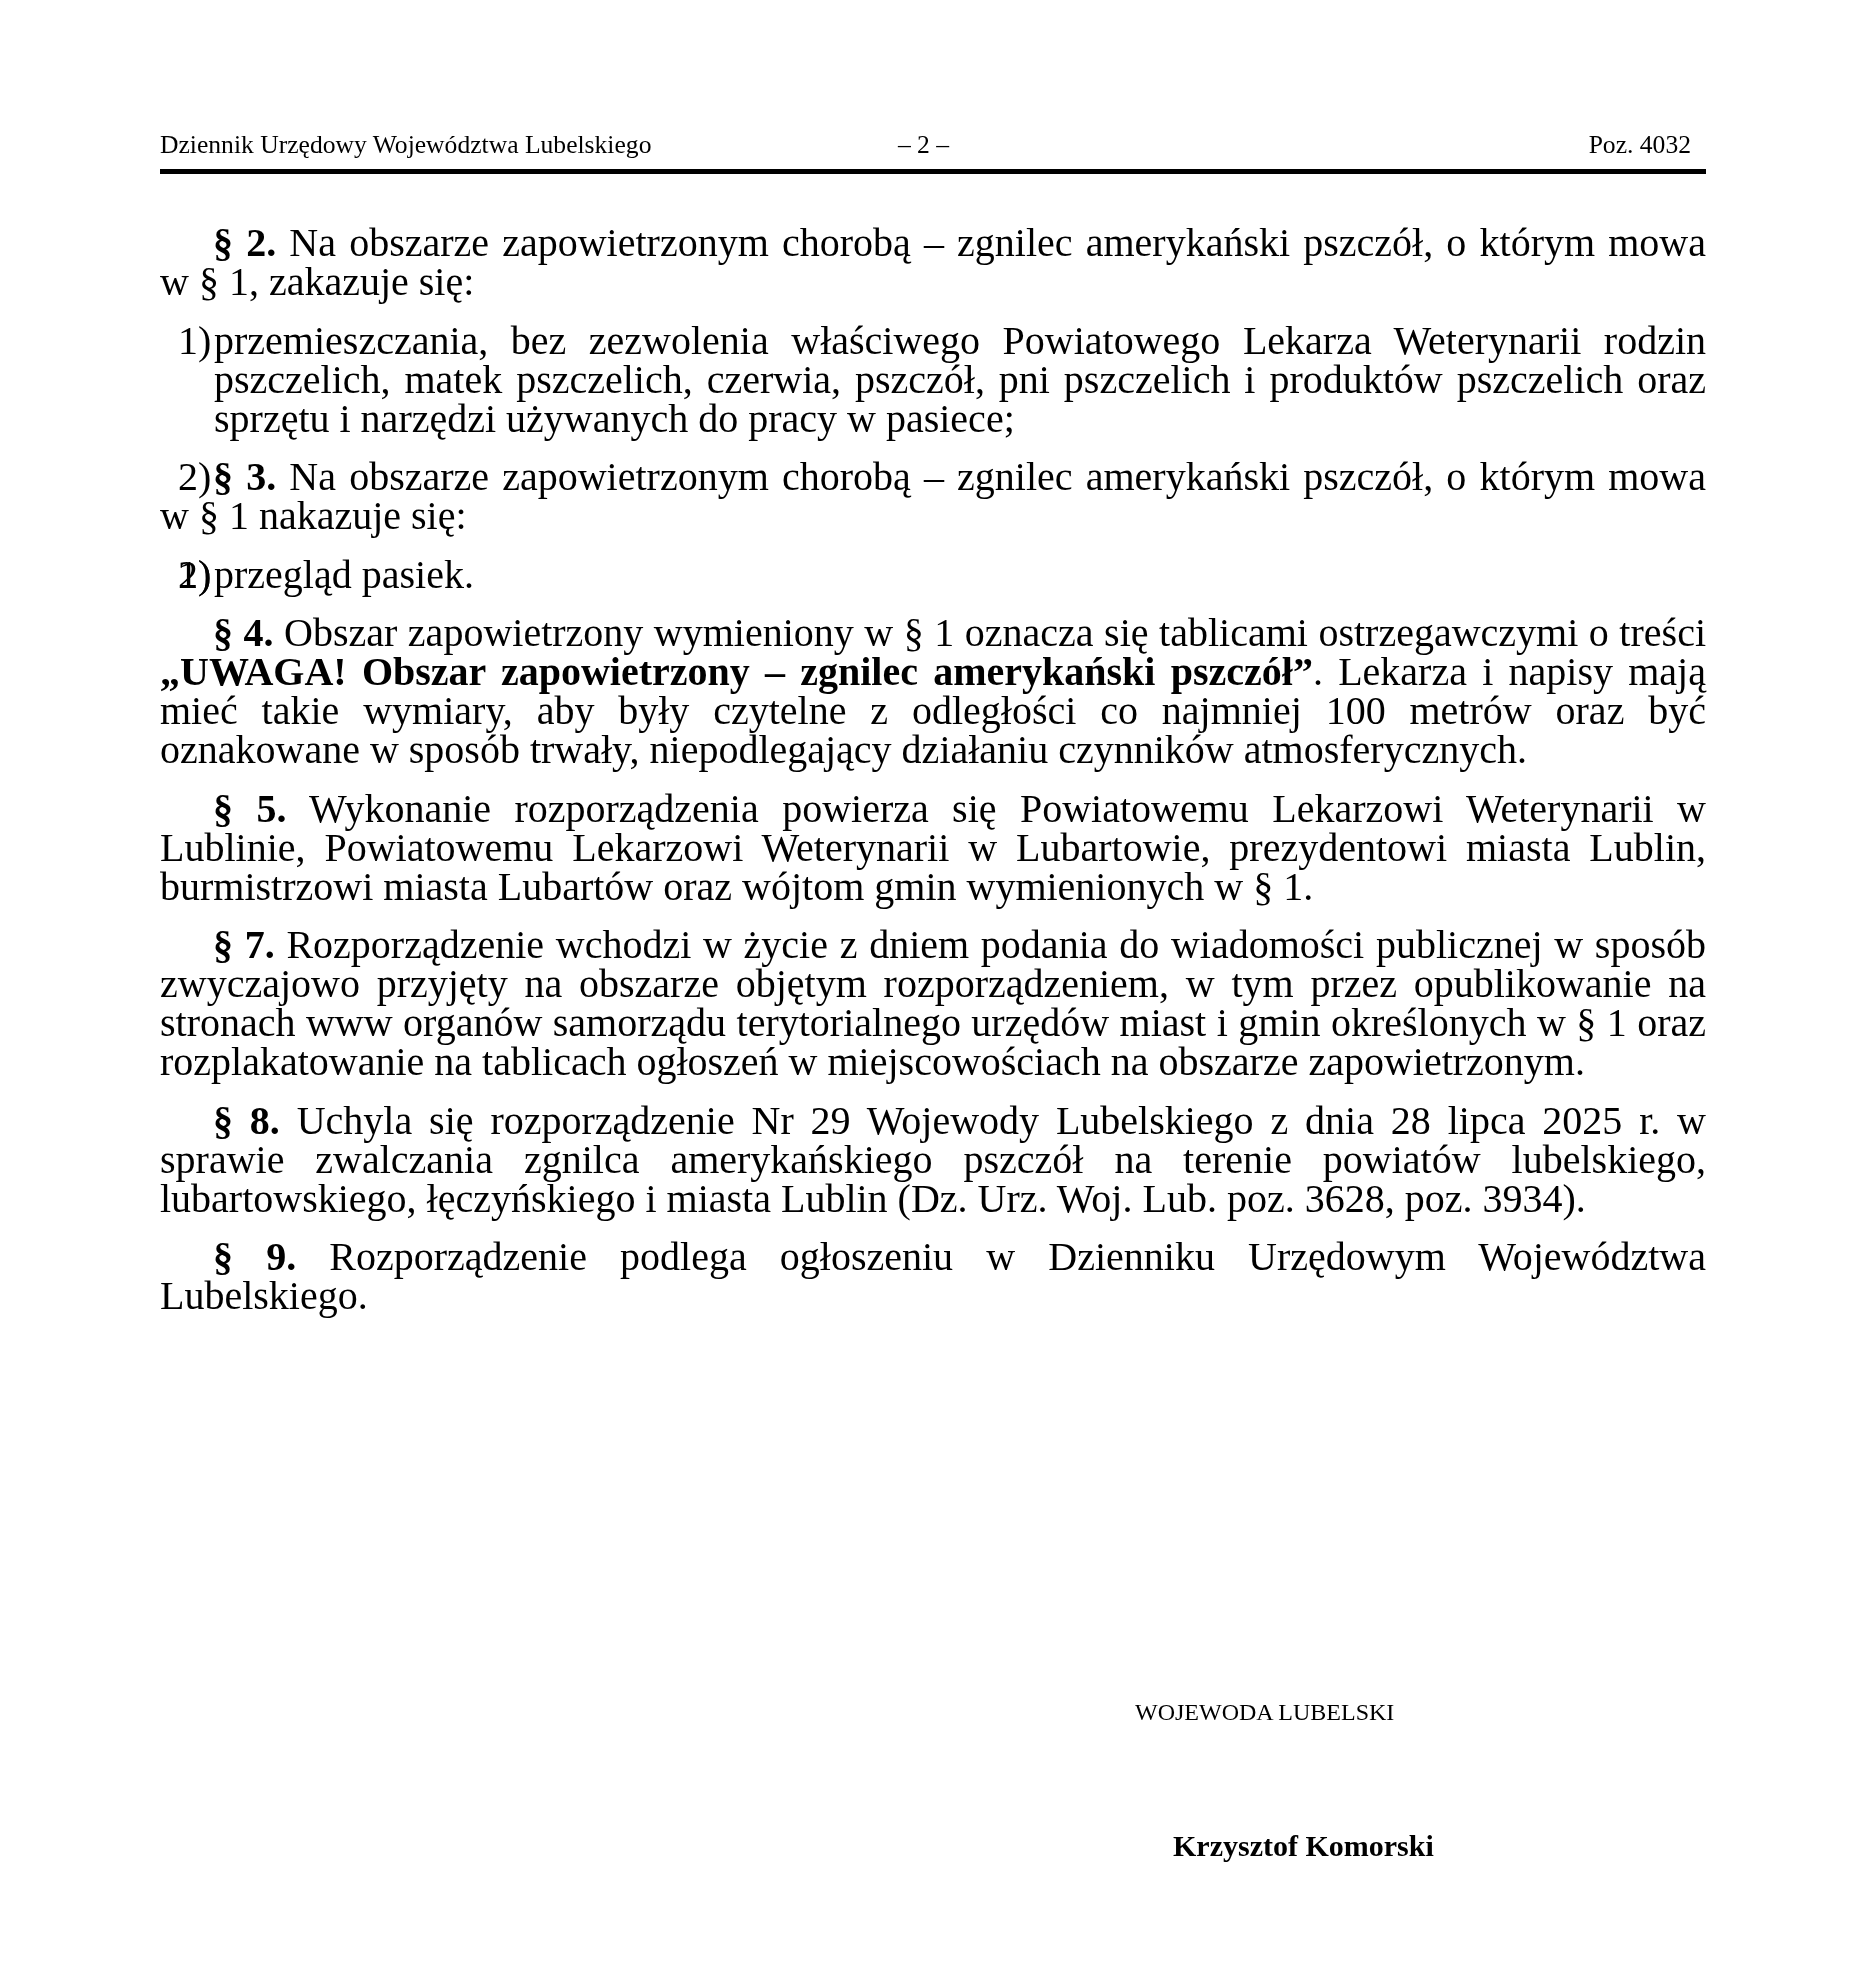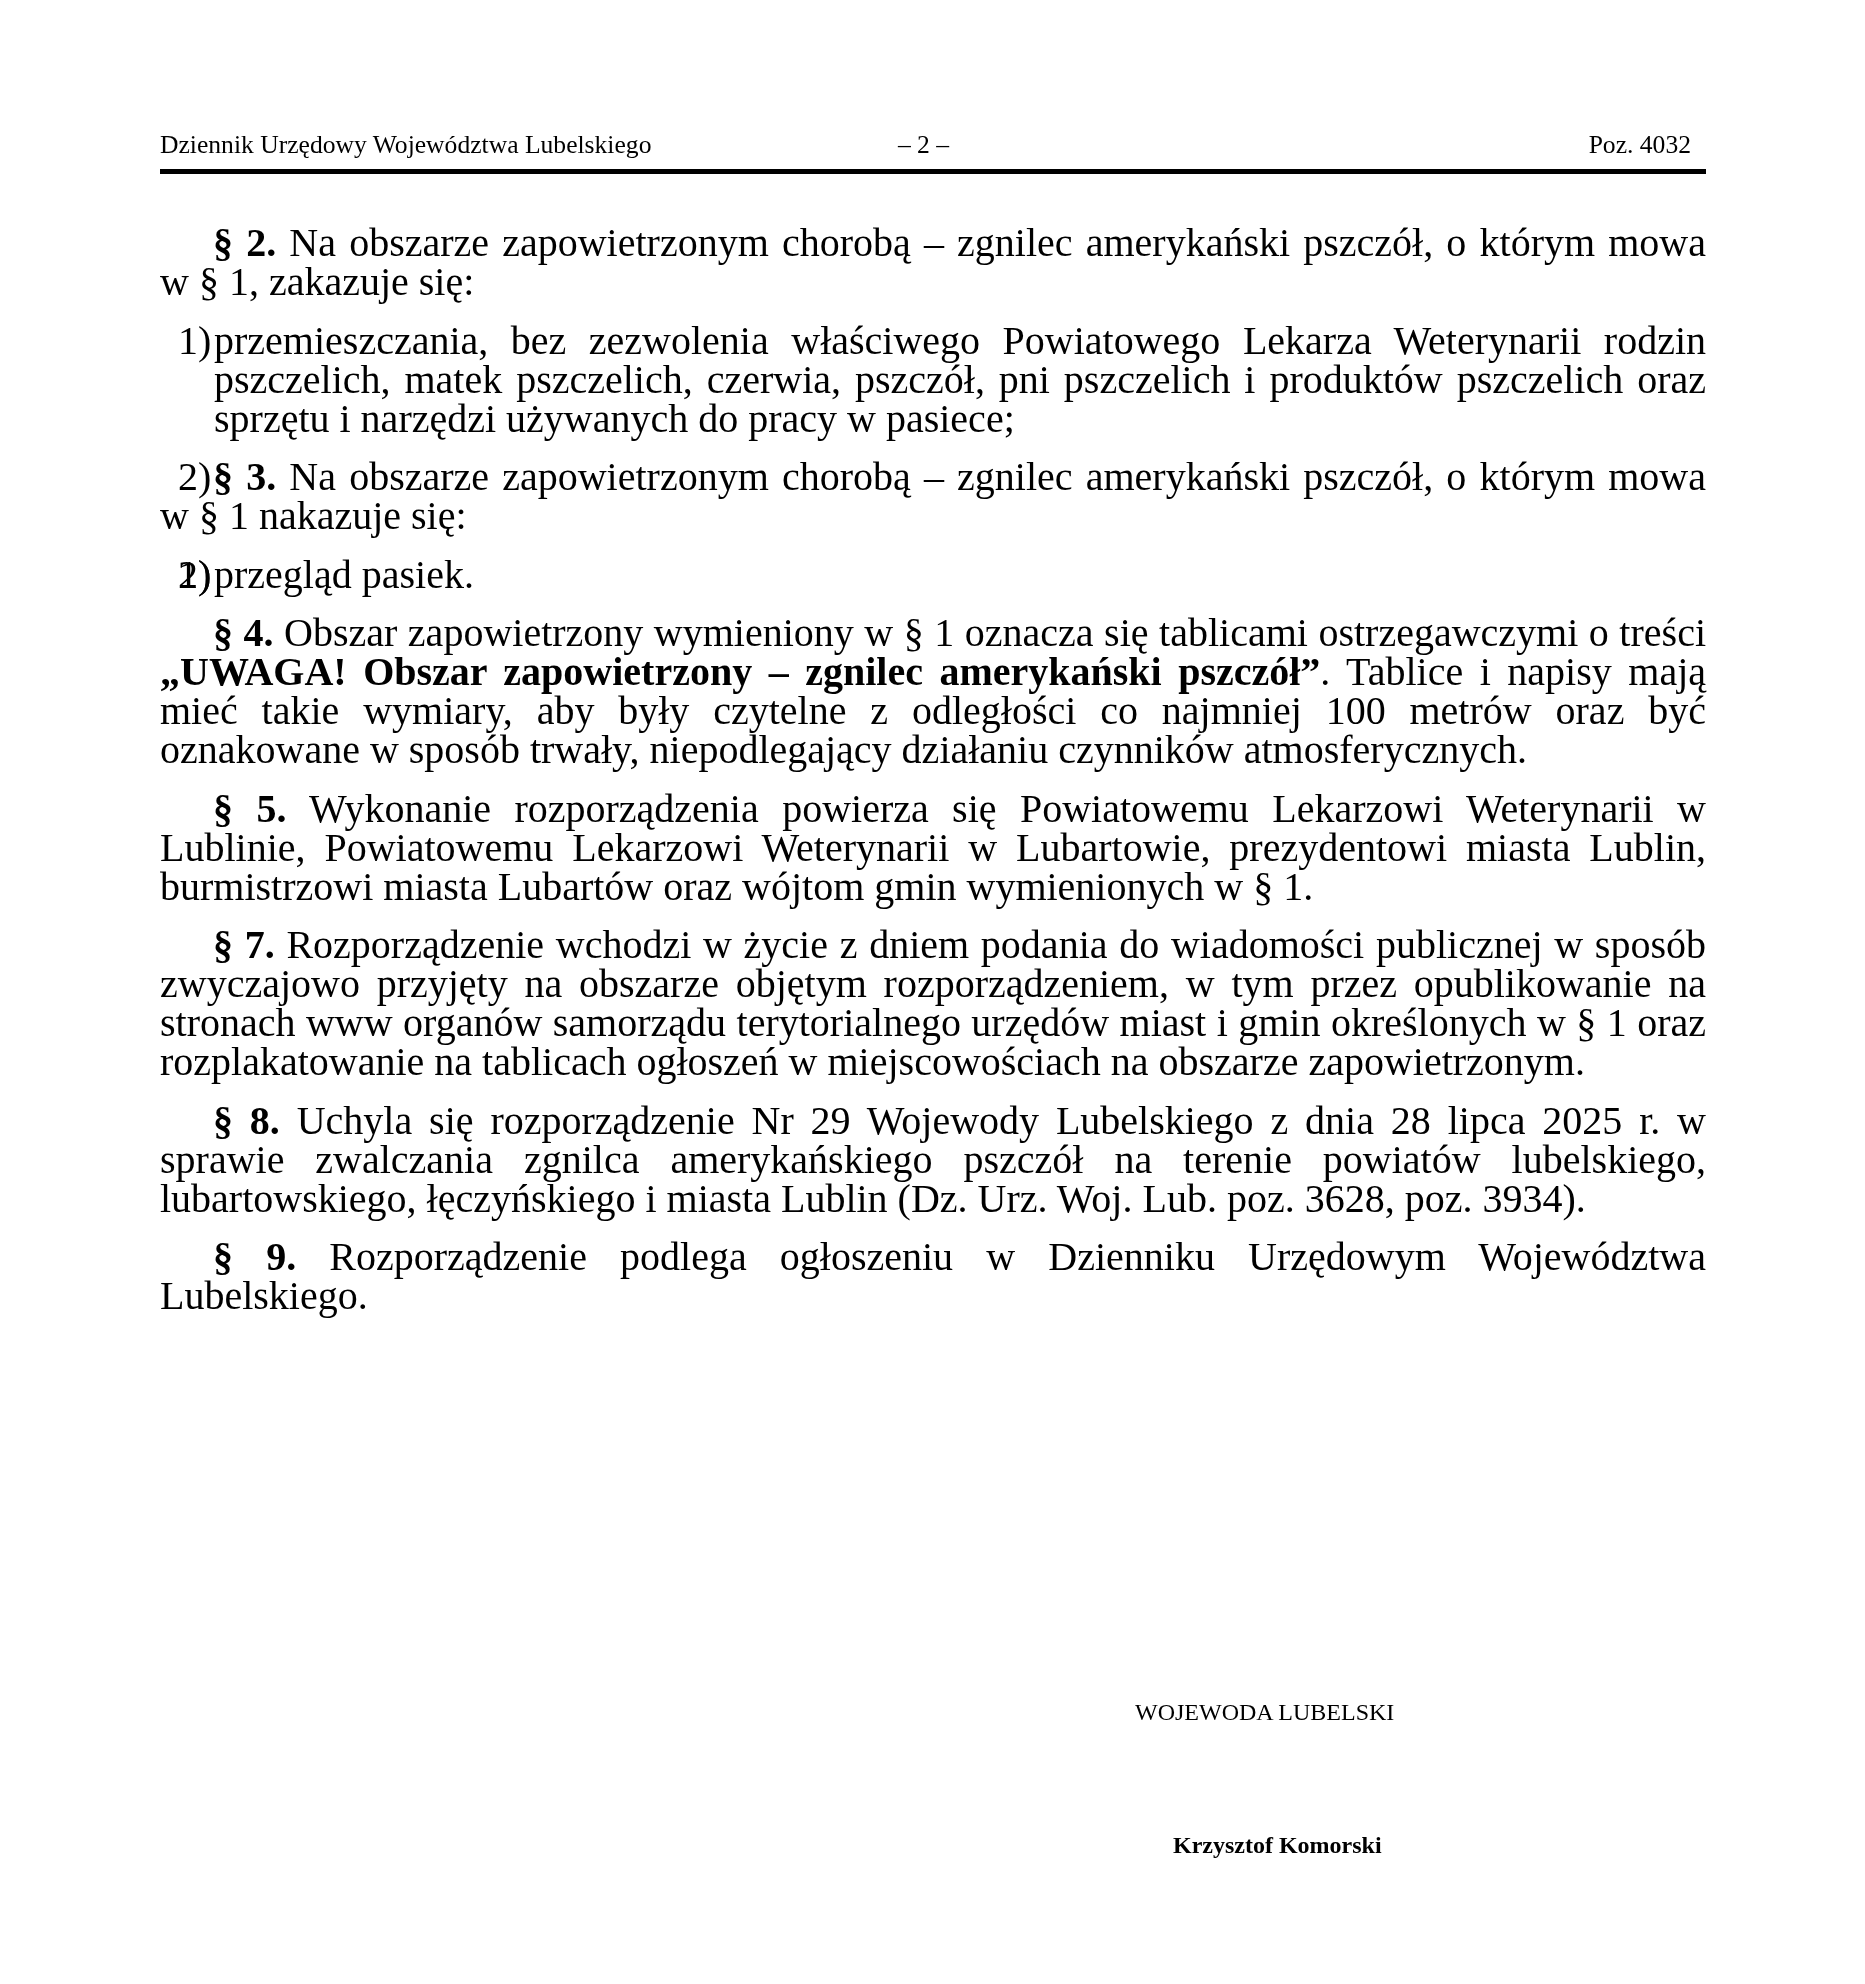--- a/index.html
+++ b/index.html
@@ -12,21 +12,21 @@
   .header .center { position: absolute; left: 737px; top: 0; width: 53px; text-align: center; }
   .header .right { position: absolute; right: 15px; top: 0; }
   .rule { position: absolute; left: 160px; top: 169px; width: 1546px; height: 4.5px; background: #000; }
   .body { position: absolute; left: 160px; top: 223px; width: 1546px; font-size: 40px; line-height: 39px; }
   p { margin: 0; text-align: justify; }
   .para { text-indent: 53px; margin-bottom: 19.5px; }
   .list-item { position: relative; padding-left: 54px; margin-bottom: 19.5px; text-align: justify; }
   .list-item .num { position: absolute; left: 18px; top: 0; }
   b { font-weight: bold; }
   .sig-title { position: absolute; left: 1135px; top: 1693px; font-size: 24px; line-height: 39px; }
-  .sig-name { position: absolute; left: 1173px; top: 1826px; font-size: 24px; line-height: 39px; font-weight: bold; }
+  .sig-name { position: absolute; left: 1173px; top: 1826px; font-size: 30px; line-height: 39px; font-weight: bold; }
 </style>
 </head>
 <body>
 
 <div class="page">
 
   <div class="header">
     <span class="left">Dziennik Urzędowy Województwa Lubelskiego</span>
     <span class="center">– 2 –</span>
     <span class="right">Poz. 4032</span>
@@ -46,21 +46,21 @@
 
     <p class="para"><b>§ 3.</b><span> Na obszarze zapowietrzonym chorobą – zgnilec amerykański pszczół, o którym mowa w § 1 nakazuje się:</span></p>
     <div class="list-item">
       <span class="num">1)</span>
     </div>
     <div class="list-item">
       <span class="num">2)</span>
       <span>przegląd pasiek.</span>
     </div>
 
-    <p class="para"><b>§ 4.</b><span> Obszar zapowietrzony wymieniony w § 1 oznacza się tablicami ostrzegawczymi o treści </span><b>„UWAGA! Obszar zapowietrzony – zgnilec amerykański pszczół”</b><span>. Tablice i napisy mają mieć takie wymiary, aby były czytelne z odległości co najmniej 100 metrów oraz być oznakowane w sposób trwały, niepodlegający działaniu czynników atmosferycznych.</span></p>
+    <p class="para"><b>§ 4.</b><span> Obszar zapowietrzony wymieniony w § 1 oznacza się tablicami ostrzegawczymi o treści </span><b>„UWAGA! Obszar zapowietrzony – zgnilec amerykański pszczół”</b><span>. Lekarza i napisy mają mieć takie wymiary, aby były czytelne z odległości co najmniej 100 metrów oraz być oznakowane w sposób trwały, niepodlegający działaniu czynników atmosferycznych.</span></p>
 
     <p class="para"><b>§ 5.</b><span> Wykonanie rozporządzenia powierza się Powiatowemu Lekarzowi Weterynarii w Lublinie, Powiatowemu Lekarzowi Weterynarii w Lubartowie, prezydentowi miasta Lublin, burmistrzowi miasta Lubartów oraz wójtom gmin wymienionych w § 1.</span></p>
 
 
     <p class="para"><b>§ 7.</b><span> Rozporządzenie wchodzi w życie z dniem podania do wiadomości publicznej w sposób zwyczajowo przyjęty na obszarze objętym rozporządzeniem, w tym przez opublikowanie na stronach www organów samorządu terytorialnego urzędów miast i gmin określonych w § 1 oraz rozplakatowanie na tablicach ogłoszeń w miejscowościach na obszarze zapowietrzonym.</span></p>
 
     <p class="para"><b>§ 8.</b><span> Uchyla się rozporządzenie Nr 29 Wojewody Lubelskiego z dnia 28 lipca 2025 r. w sprawie zwalczania zgnilca amerykańskiego pszczół na terenie powiatów lubelskiego, lubartowskiego, łęczyńskiego i miasta Lublin (Dz. Urz. Woj. Lub. poz. 3628, poz. 3934).</span></p>
 
     <p class="para"><b>§ 9.</b><span> Rozporządzenie podlega ogłoszeniu w Dzienniku Urzędowym Województwa Lubelskiego.</span></p>
 

